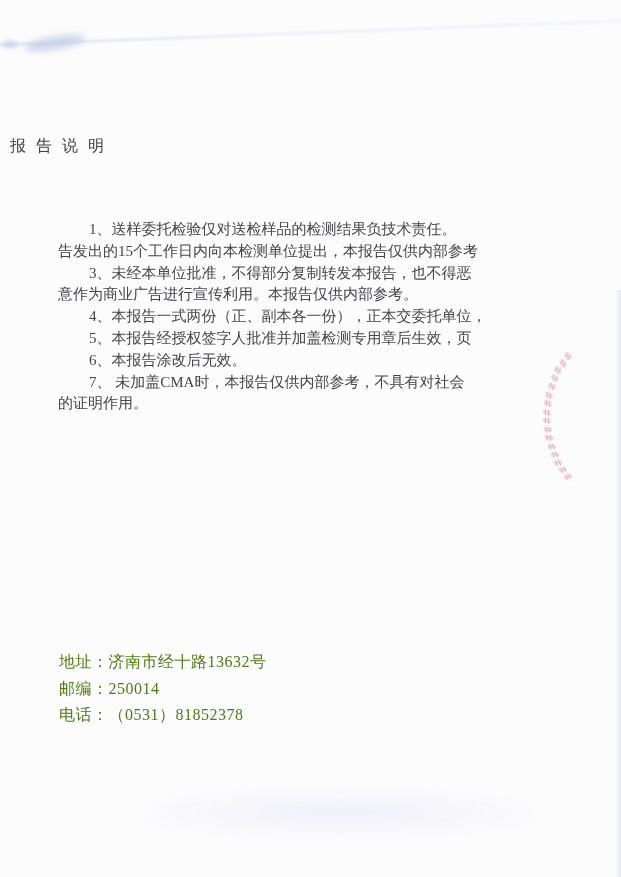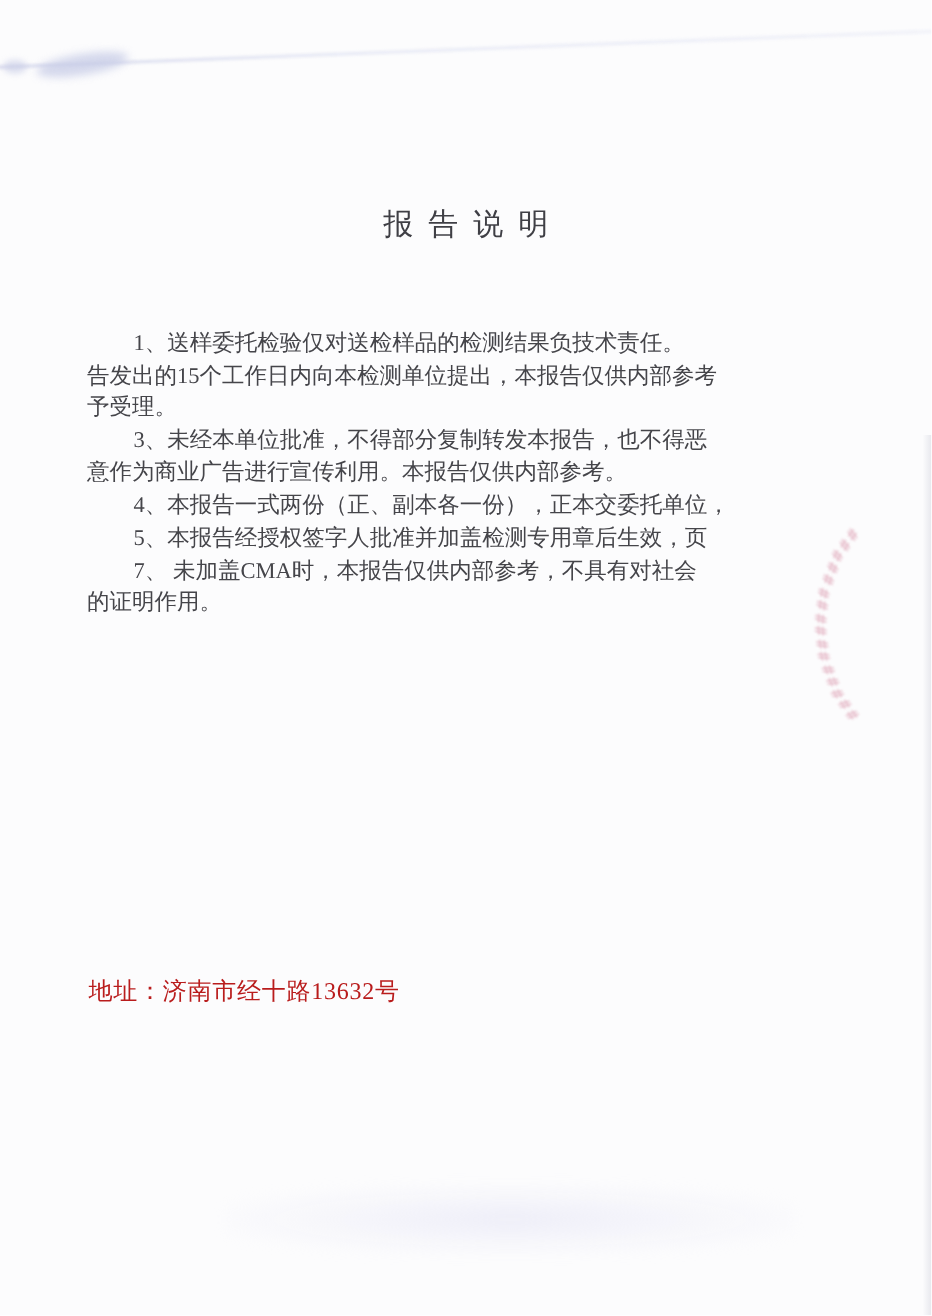--- a/index.html
+++ b/index.html
@@ -31,36 +31,35 @@
     background:radial-gradient(ellipse at center,rgba(228,228,244,.55),rgba(240,240,250,.25) 60%,transparent 80%);
     filter:blur(4px);
   }
   .edge-band{
     position:absolute;right:0;top:290px;width:6px;height:587px;
     background:linear-gradient(to left,rgba(192,194,208,.35),transparent);
   }
   
   .title{
     position:absolute;top:136px;left:0;width:621px;
-    text-align:center;
-    font-size:20px;letter-spacing:10px;padding-left:10px;box-sizing:border-box;
+    font-size:16px;letter-spacing:10px;padding-left:10px;box-sizing:border-box;
     color:#3f3f45;font-weight:500;
   }
   
   .items{
     position:absolute;top:219px;left:58px;width:507px;
     font-size:15px;line-height:21px;color:#45454a;
   }
   .item{margin:0 0 1px 0;}
   .item .ln{display:block;}
   .item .indent{text-indent:31px;}
   
   .contact{
     position:absolute;top:649px;left:59px;
-    font-size:16px;line-height:26.5px;color:#b91c1c;letter-spacing:.5px;
+    font-size:16px;line-height:26.5px;color:#4d7c0f;letter-spacing:.5px;
   }
   
   .stamp-layer{position:absolute;inset:0;pointer-events:none;}
   .stamp-mark{
     position:absolute;
     font-family:"DejaVu Sans Mono",monospace;
     font-size:11px;line-height:11px;
     filter:blur(.7px);
     opacity:.62;
   }
@@ -77,40 +76,44 @@
   <div class="edge-band"></div>
 
   <div class="title">报告说明</div>
 
   <div class="items">
     <p class="item">
       <span class="ln indent">1、送样委托检验仅对送检样品的检测结果负技术责任。</span>
     </p>
     <p class="item">
       <span class="ln">告发出的15个工作日内向本检测单位提出，本报告仅供内部参考</span>
-      <span class="ln">予受理。</span>
     </p>
     <p class="item">
       <span class="ln indent">3、未经本单位批准，不得部分复制转发本报告，也不得恶</span>
       <span class="ln">意作为商业广告进行宣传利用。本报告仅供内部参考。</span>
     </p>
     <p class="item">
       <span class="ln indent">4、本报告一式两份（正、副本各一份），正本交委托单位，</span>
     </p>
     <p class="item">
       <span class="ln indent">5、本报告经授权签字人批准并加盖检测专用章后生效，页</span>
     </p>
     <p class="item">
+      <span class="ln indent">6、本报告涂改后无效。</span>
+    </p>
+    <p class="item">
       <span class="ln indent">7、 未加盖CMA时，本报告仅供内部参考，不具有对社会</span>
       <span class="ln">的证明作用。</span>
     </p>
   </div>
 
   <div class="contact">
     <div class="cline">地址：济南市经十路13632号</div>
+    <div class="cline">邮编：250014</div>
+    <div class="cline">电话：（0531）81852378</div>
   </div>
 
   <div class="stamp-layer">
       <span class="stamp-mark" style="left: 564.775px; top: 471.335px; transform: rotate(232deg); color: rgb(212, 135, 159);">#</span>
       <span class="stamp-mark" style="left: 559.748px; top: 464.279px; transform: rotate(237.067deg); color: rgb(212, 135, 159);">#</span>
       <span class="stamp-mark" style="left: 555.364px; top: 456.807px; transform: rotate(242.133deg); color: rgb(212, 135, 159);">#</span>
       <span class="stamp-mark" style="left: 551.657px; top: 448.977px; transform: rotate(247.2deg); color: rgb(212, 135, 159);">#</span>
       <span class="stamp-mark" style="left: 548.657px; top: 440.85px; transform: rotate(252.267deg); color: rgb(212, 135, 159);">#</span>
       <span class="stamp-mark" style="left: 546.385px; top: 432.489px; transform: rotate(257.333deg); color: rgb(212, 135, 159);">#</span>
       <span class="stamp-mark" style="left: 544.861px; top: 423.961px; transform: rotate(262.4deg); color: rgb(212, 135, 159);">#</span>

